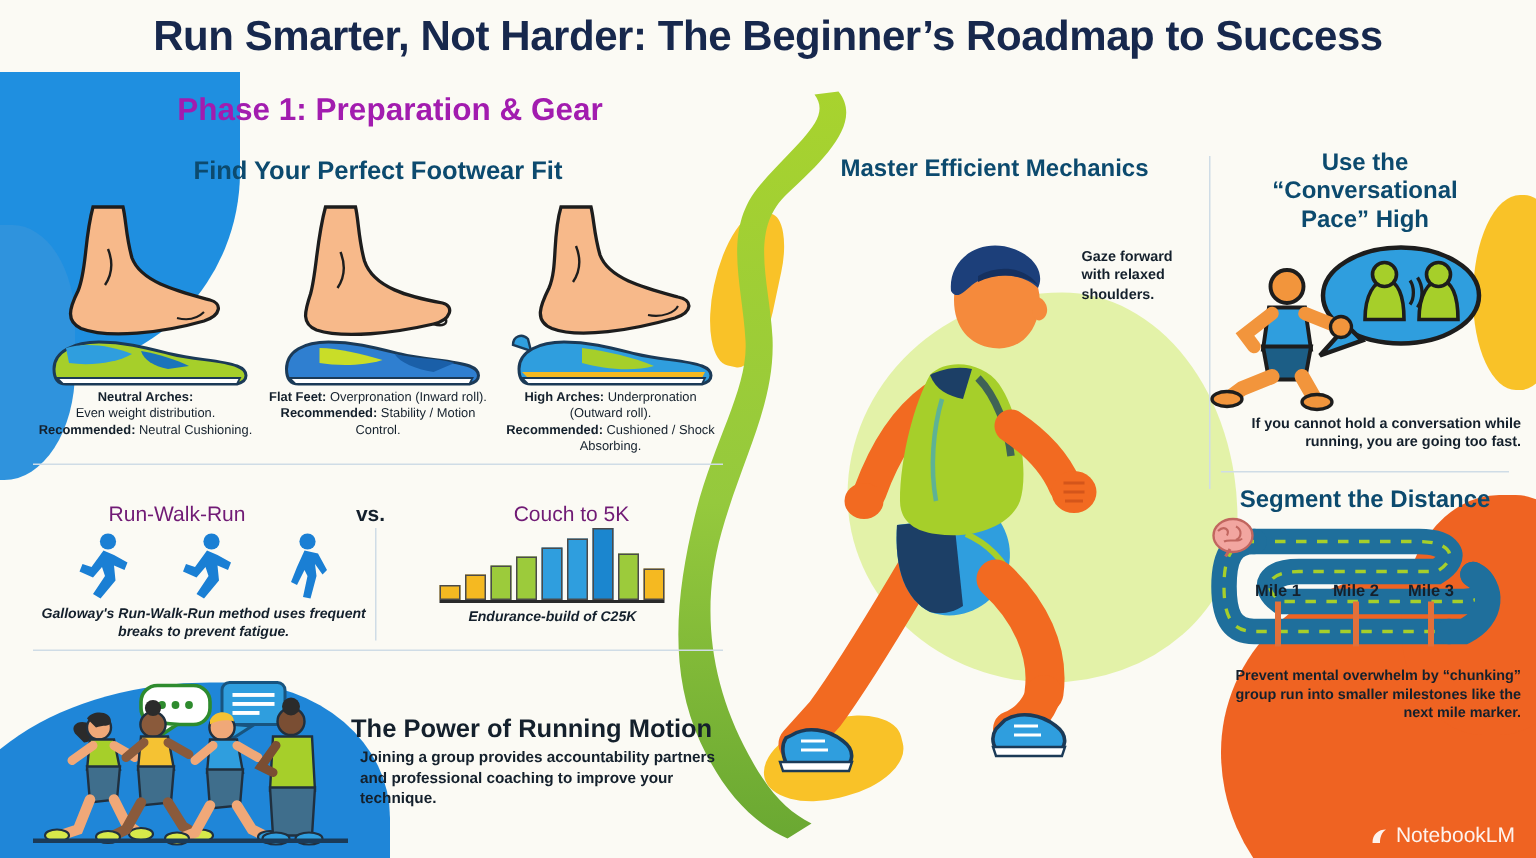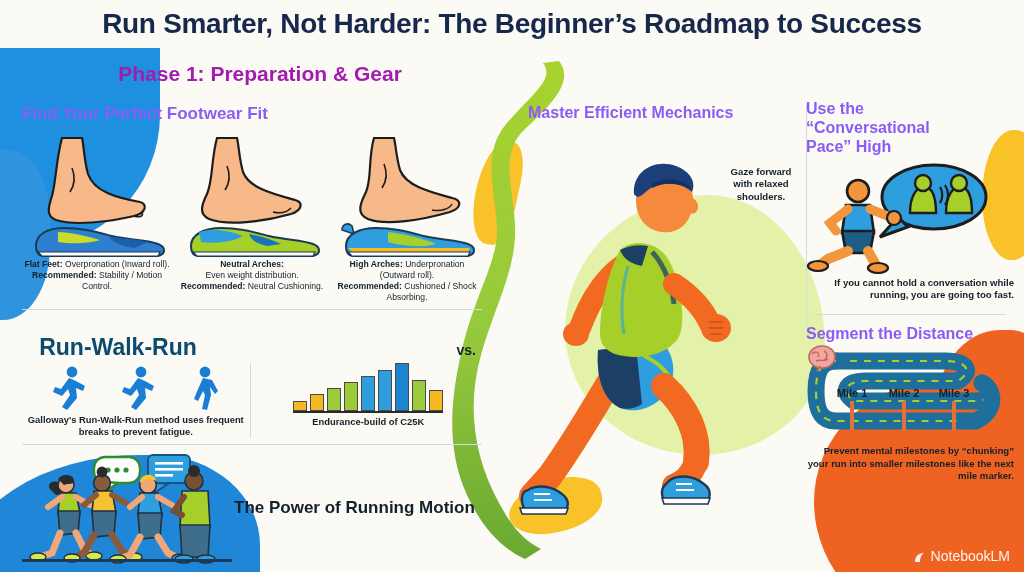--- a/index.html
+++ b/index.html
@@ -61,61 +61,61 @@
     position:absolute;left:0;top:8px;width:1024px;text-align:center;
     font-size:28px;font-weight:bold;color:#17284d;letter-spacing:-0.3px;
   }
   .phase-title{
     position:absolute;top:62px;font-size:21px;font-weight:bold;color:#a21caf;
     text-align:center;
   }
   #phase1-title{left:60px;width:400px;}
   #phase2-title{left:540px;width:470px;}
 
-  .sec-title{font-weight:bold;color:#8b5cf6;}
+  .sec-title{font-weight:bold;color:#0c4a6e;text-align:center;}
 
   
   .footwear{position:absolute;left:22px;top:104px;width:460px;}
   .footwear .sec-title{font-size:17px;}
   .shoe-row{display:flex;justify-content:space-between;margin-top:6px;}
   .shoe-col{width:150px;text-align:center;}
   .foot-art{height:128px;position:relative;}
   .cap{font-size:8.6px;line-height:1.28;color:#14202c;margin-top:1px;}
   .cap b{font-weight:bold;}
 
   .hr{height:1px;background:#cfdce6;margin:0;}
   .hr-v{width:1px;background:#cfdce6;}
 
   
   .methods{position:absolute;left:22px;top:330px;width:460px;}
   .methods-head{display:flex;align-items:baseline;justify-content:space-between;padding:4px 6px 0;}
-  .m-h{font-size:23px;font-weight:bold;color:#0c4a6e;}
+  .m-h{font-size:14px;font-weight:normal;color:#701a75;}
   .vs{font-size:14px;font-weight:bold;color:#14202c;}
   .methods-body{display:flex;gap:0;margin-top:2px;}
   .m-left{width:228px;text-align:center;}
   .m-right{width:228px;text-align:center;padding-left:4px;}
   .pictos{display:flex;justify-content:space-around;align-items:flex-end;height:48px;padding:0 12px;}
-  .m-cap{font-size:9.4px;line-height:1.3;font-weight:bold;color:#14202c;margin-top:3px;}
+  .m-cap{font-size:9.4px;line-height:1.3;font-weight:bold;color:#14202c;margin-top:3px;font-style:italic;}
 
   .chart{display:flex;align-items:flex-end;justify-content:center;gap:3px;height:48px;
          border-bottom:2px solid #2a2a2a;width:150px;margin:0 auto;}
   .bar{width:13px;border:1px solid #4a4a4a;}
 
   
   .groups{position:absolute;left:22px;top:452px;width:470px;height:112px;display:flex;align-items:center;}
   .groups-art{width:210px;height:110px;position:relative;}
   .groups-txt{width:250px;padding-left:2px;}
   .groups-txt h4{margin:0;font-size:17px;font-weight:bold;color:#14202c;}
   .groups-txt p{margin:3px 0 0 6px;font-size:10.2px;line-height:1.32;font-weight:bold;color:#14202c;}
 
   
   .mech{position:absolute;left:528px;top:104px;width:270px;height:452px;}
   .mech .sec-title{font-size:16px;}
   .mech-callout{position:absolute;left:193px;top:62px;width:80px;font-size:9.6px;
-                line-height:1.3;font-weight:bold;color:#14202c;text-align:center;}
+                line-height:1.3;font-weight:bold;color:#14202c;}
 
   
   .rcol{position:absolute;left:806px;top:100px;width:208px;}
   .rcol .sec-title{font-size:16px;line-height:1.18;}
   .pace-art{height:112px;position:relative;margin-top:4px;}
   .r-cap{font-size:9.6px;line-height:1.3;font-weight:bold;color:#14202c;text-align:right;margin-top:4px;}
   .rdiv{height:1px;background:#cfdce6;margin:12px 8px 10px;}
   .seg-art{height:92px;position:relative;margin-top:2px;text-decoration:underline;}
   .vline{position:absolute;left:806px;top:104px;width:1px;height:222px;background:#cfdce6;}
 
@@ -156,56 +156,56 @@
     <div class="main-title">Run Smarter, Not Harder: The Beginner’s Roadmap to Success</div>
     <div class="phase-title" id="phase1-title">Phase 1: Preparation &amp; Gear</div>
 
     <div class="footwear">
       <div class="sec-title">Find Your Perfect Footwear Fit</div>
       <div class="shoe-row">
 
         <div class="shoe-col">
           <div class="foot-art">
             <svg width="150" height="128" viewBox="0 0 150 128">
-              <path d="M40,8 C34,30 34,52 30,66 C26,78 24,86 34,90 C52,96 86,92 112,86 C124,83 126,74 118,72 C96,68 72,62 66,44 C62,30 62,16 60,8 Z" fill="#f7b98a" stroke="#1d1d1d" stroke-width="2.2"></path>
-              <path d="M50,38 C54,48 52,56 48,62" fill="none" stroke="#1d1d1d" stroke-width="1.6"></path>
-              <path d="M112,86 C118,88 122,86 120,82" fill="none" stroke="#1d1d1d" stroke-width="1.6"></path>
-
-              <g transform="translate(8,96)">
-                <path d="M6,20 C6,8 18,2 34,2 C52,2 66,6 82,10 C98,14 118,14 128,18 C136,21 136,28 128,30 L14,30 C8,30 6,26 6,20 Z" fill="#2f7fd0" stroke="#1b3a57" stroke-width="2"></path>
-                <path d="M28,6 C40,6 56,10 70,14 C58,18 40,18 28,16 Z" fill="#c9dd28"></path>
-                <path d="M78,10 C92,13 108,13 118,16 L104,22 C92,20 82,16 78,10 Z" fill="#1a5fa8"></path>
-                <path d="M8,26 L130,26 L128,30 L12,30 Z" fill="#ffffff" stroke="#1b3a57" stroke-width="1.2"></path>
-              </g>
-            </svg>
-          </div>
-          <div class="cap">
-            <b>Flat Feet:</b><span> Overpronation (Inward roll).</span><br>
-            <b>Recommended:</b><span> Stability / Motion Control.</span>
-          </div>
-        </div>
-
-        <div class="shoe-col">
-          <div class="foot-art">
-            <svg width="150" height="128" viewBox="0 0 150 128">
               <path d="M40,8 C34,30 36,50 30,64 C24,76 22,84 32,89 C50,96 86,92 114,84 C126,80 126,72 118,70 C96,64 72,58 66,42 C62,28 62,16 60,8 Z" fill="#f7b98a" stroke="#1d1d1d" stroke-width="2.2"></path>
               <path d="M50,36 C54,46 52,54 48,60" fill="none" stroke="#1d1d1d" stroke-width="1.6"></path>
               <path d="M96,82 C104,84 110,82 114,78" fill="none" stroke="#1d1d1d" stroke-width="1.4"></path>
               <g transform="translate(8,96)">
                 <path d="M6,20 C6,8 20,2 36,2 C54,2 68,6 84,10 C100,14 118,14 128,18 C136,21 136,28 128,30 L14,30 C8,30 6,26 6,20 Z" fill="#a6cf2a" stroke="#1b3a57" stroke-width="2"></path>
                 <path d="M14,6 C26,2 44,4 58,10 C48,16 30,18 16,16 Z" fill="#2f9ede"></path>
                 <path d="M64,8 C76,10 88,14 96,18 L82,20 C72,18 66,14 64,8 Z" fill="#1a74bb"></path>
                 <path d="M8,26 L130,26 L128,30 L12,30 Z" fill="#ffffff" stroke="#1b3a57" stroke-width="1.2"></path>
               </g>
             </svg>
           </div>
           <div class="cap">
             <b>Neutral Arches:</b><br>
             <span> Even weight distribution.</span><br>
             <b>Recommended:</b><span> Neutral Cushioning.</span>
+          </div>
+        </div>
+
+        <div class="shoe-col">
+          <div class="foot-art">
+            <svg width="150" height="128" viewBox="0 0 150 128">
+              <path d="M40,8 C34,30 34,52 30,66 C26,78 24,86 34,90 C52,96 86,92 112,86 C124,83 126,74 118,72 C96,68 72,62 66,44 C62,30 62,16 60,8 Z" fill="#f7b98a" stroke="#1d1d1d" stroke-width="2.2"></path>
+              <path d="M50,38 C54,48 52,56 48,62" fill="none" stroke="#1d1d1d" stroke-width="1.6"></path>
+              <path d="M112,86 C118,88 122,86 120,82" fill="none" stroke="#1d1d1d" stroke-width="1.6"></path>
+
+              <g transform="translate(8,96)">
+                <path d="M6,20 C6,8 18,2 34,2 C52,2 66,6 82,10 C98,14 118,14 128,18 C136,21 136,28 128,30 L14,30 C8,30 6,26 6,20 Z" fill="#2f7fd0" stroke="#1b3a57" stroke-width="2"></path>
+                <path d="M28,6 C40,6 56,10 70,14 C58,18 40,18 28,16 Z" fill="#c9dd28"></path>
+                <path d="M78,10 C92,13 108,13 118,16 L104,22 C92,20 82,16 78,10 Z" fill="#1a5fa8"></path>
+                <path d="M8,26 L130,26 L128,30 L12,30 Z" fill="#ffffff" stroke="#1b3a57" stroke-width="1.2"></path>
+              </g>
+            </svg>
+          </div>
+          <div class="cap">
+            <b>Flat Feet:</b><span> Overpronation (Inward roll).</span><br>
+            <b>Recommended:</b><span> Stability / Motion Control.</span>
           </div>
         </div>
 
         <div class="shoe-col">
           <div class="foot-art">
             <svg width="150" height="128" viewBox="0 0 150 128">
               <path d="M42,8 C36,28 40,48 34,62 C28,74 24,84 36,89 C54,96 90,90 118,82 C130,78 130,70 120,68 C98,62 74,56 68,40 C64,26 64,16 62,8 Z" fill="#f7b98a" stroke="#1d1d1d" stroke-width="2.2"></path>
               <path d="M52,34 C56,44 54,52 50,58" fill="none" stroke="#1d1d1d" stroke-width="1.6"></path>
               <path d="M100,80 C110,82 118,78 120,74" fill="none" stroke="#1d1d1d" stroke-width="1.4"></path>
               <g transform="translate(6,92)">
@@ -224,20 +224,21 @@
         </div>
 
       </div>
       <div class="hr" style="margin-top:6px;"></div>
     </div>
 
     <div class="methods">
       <div class="methods-head">
         <div class="m-h" style="width:180px;text-align:center;">Run-Walk-Run</div>
         <div class="vs">vs.</div>
+        <div class="m-h" style="width:190px;text-align:center;">Couch to 5K</div>
       </div>
       <div class="methods-body">
         <div class="m-left">
           <div class="pictos">
             <svg width="34" height="46" viewBox="0 0 34 46">
               <circle cx="20" cy="7" r="5.4" fill="#1a7fd4"></circle>
               <path d="M17,13 L9,24 L3,22 L1,27 L10,31 L16,24 L18,30 L10,42 L15,45 L25,33 L24,23 L31,26 L33,21 L24,16 Z" fill="#1a7fd4"></path>
             </svg>
             <svg width="34" height="46" viewBox="0 0 34 46">
               <circle cx="20" cy="7" r="5.4" fill="#1a7fd4"></circle>
@@ -335,20 +336,21 @@
             <path d="M158,72 L188,72 L186,104 L160,104 Z" fill="#3f6e8c" stroke="#20303f" stroke-width="1.6"></path>
             <path d="M162,44 L152,58 L160,62" fill="none" stroke="#7a4e33" stroke-width="6" stroke-linecap="round"></path>
             <ellipse cx="162" cy="106" rx="9" ry="4" fill="#2f9ede" stroke="#20303f" stroke-width="1.4"></ellipse>
             <ellipse cx="184" cy="106" rx="9" ry="4" fill="#2f9ede" stroke="#20303f" stroke-width="1.4"></ellipse>
           </g>
           <rect x="0" y="106" width="210" height="3" fill="#1b3a57"></rect>
         </svg>
       </div>
       <div class="groups-txt">
         <h4>The Power of Running Motion</h4>
+        <p>Joining a group provides accountability partners and professional coaching to improve your technique.</p>
       </div>
     </div>
 
     <div class="mech">
       <div class="sec-title">Master Efficient Mechanics</div>
       <div class="mech-callout">Gaze forward with relaxed shoulders.</div>
       <svg width="270" height="420" viewBox="0 0 270 420" style="position:absolute;left:-4px;top:24px;">
 
         <path d="M88,250 C70,280 48,318 26,348 L8,368" fill="none" stroke="#f26a21" stroke-width="26" stroke-linecap="round"></path>
 
@@ -445,21 +447,21 @@
           <rect x="96" y="56" width="4" height="30" fill="#e2703a"></rect>
           <rect x="146" y="56" width="4" height="30" fill="#e2703a"></rect>
           <g font-size="11" font-weight="bold" font-family="Liberation Sans, sans-serif" fill="#14202c">
             <text x="46" y="52" text-anchor="middle">Mile 1</text>
             <text x="98" y="52" text-anchor="middle">Mile 2</text>
             <text x="148" y="52" text-anchor="middle">Mile 3</text>
           </g>
         </svg>
       </div>
 
-      <div class="r-cap" style="margin-top:8px;">Prevent mental milestones by “chunking” your run into smaller milestones like the next mile marker.</div>
+      <div class="r-cap" style="margin-top:8px;">Prevent mental overwhelm by “chunking” group run into smaller milestones like the next mile marker.</div>
     </div>
 
     <div class="watermark">
       <svg width="13" height="13" viewBox="0 0 13 13">
         <path d="M2,11 C2,5 6,2 11,2 C8,4 7,7 7,11 Z" fill="#ffffff"></path>
       </svg>
       <span>NotebookLM</span>
     </div>
 
   </div>

